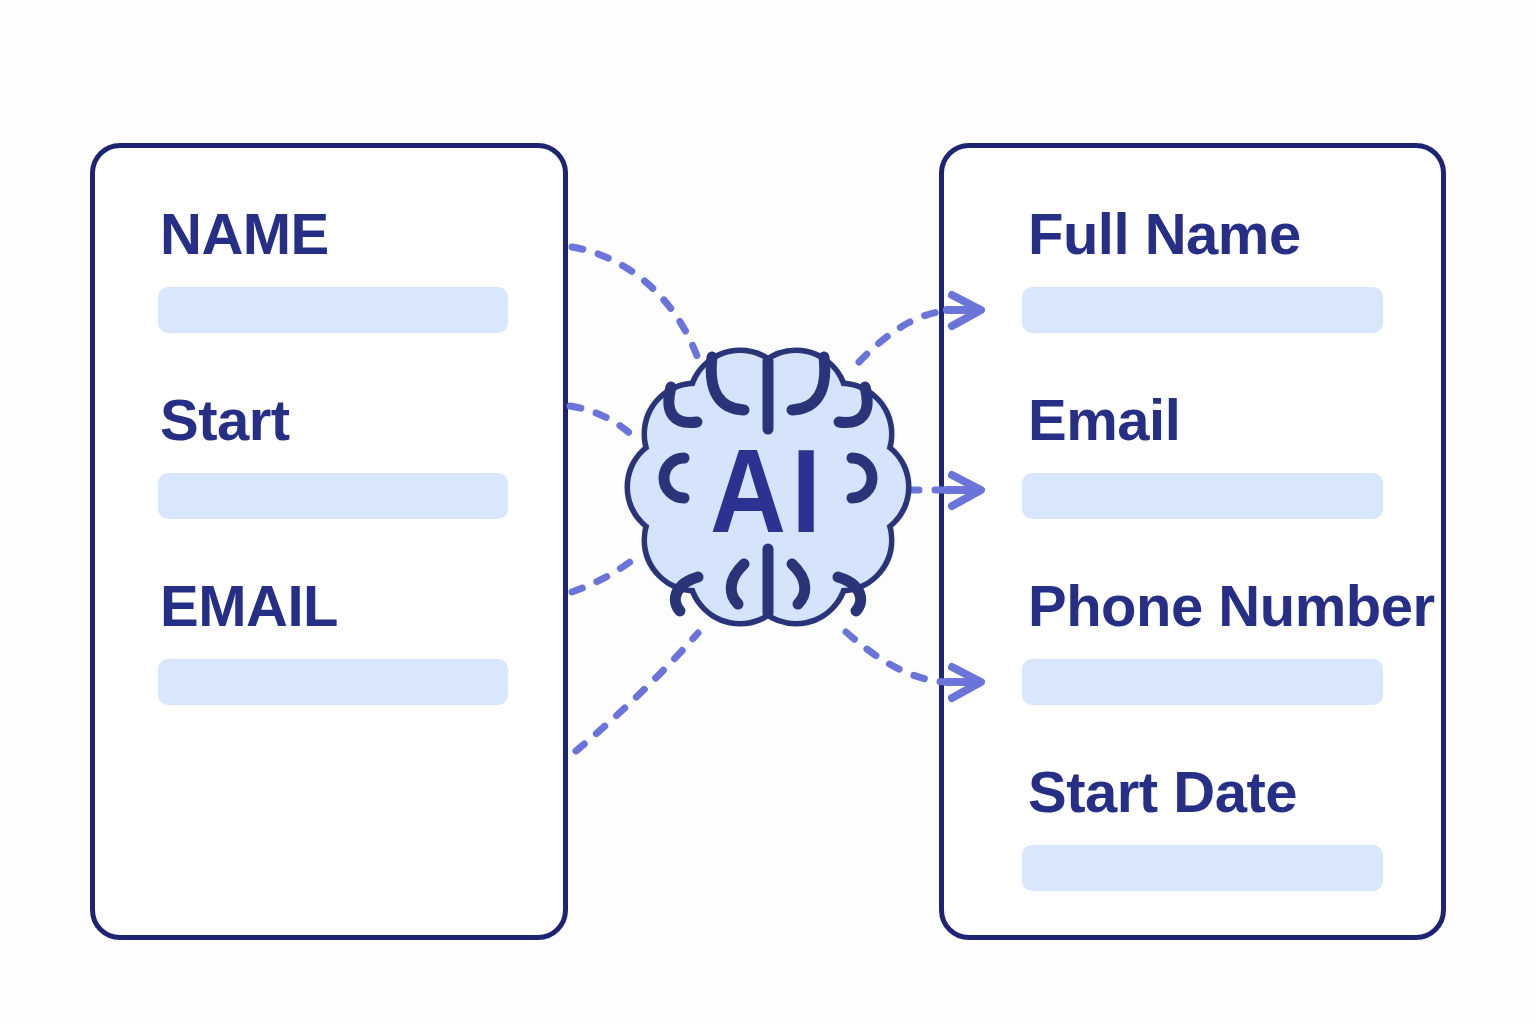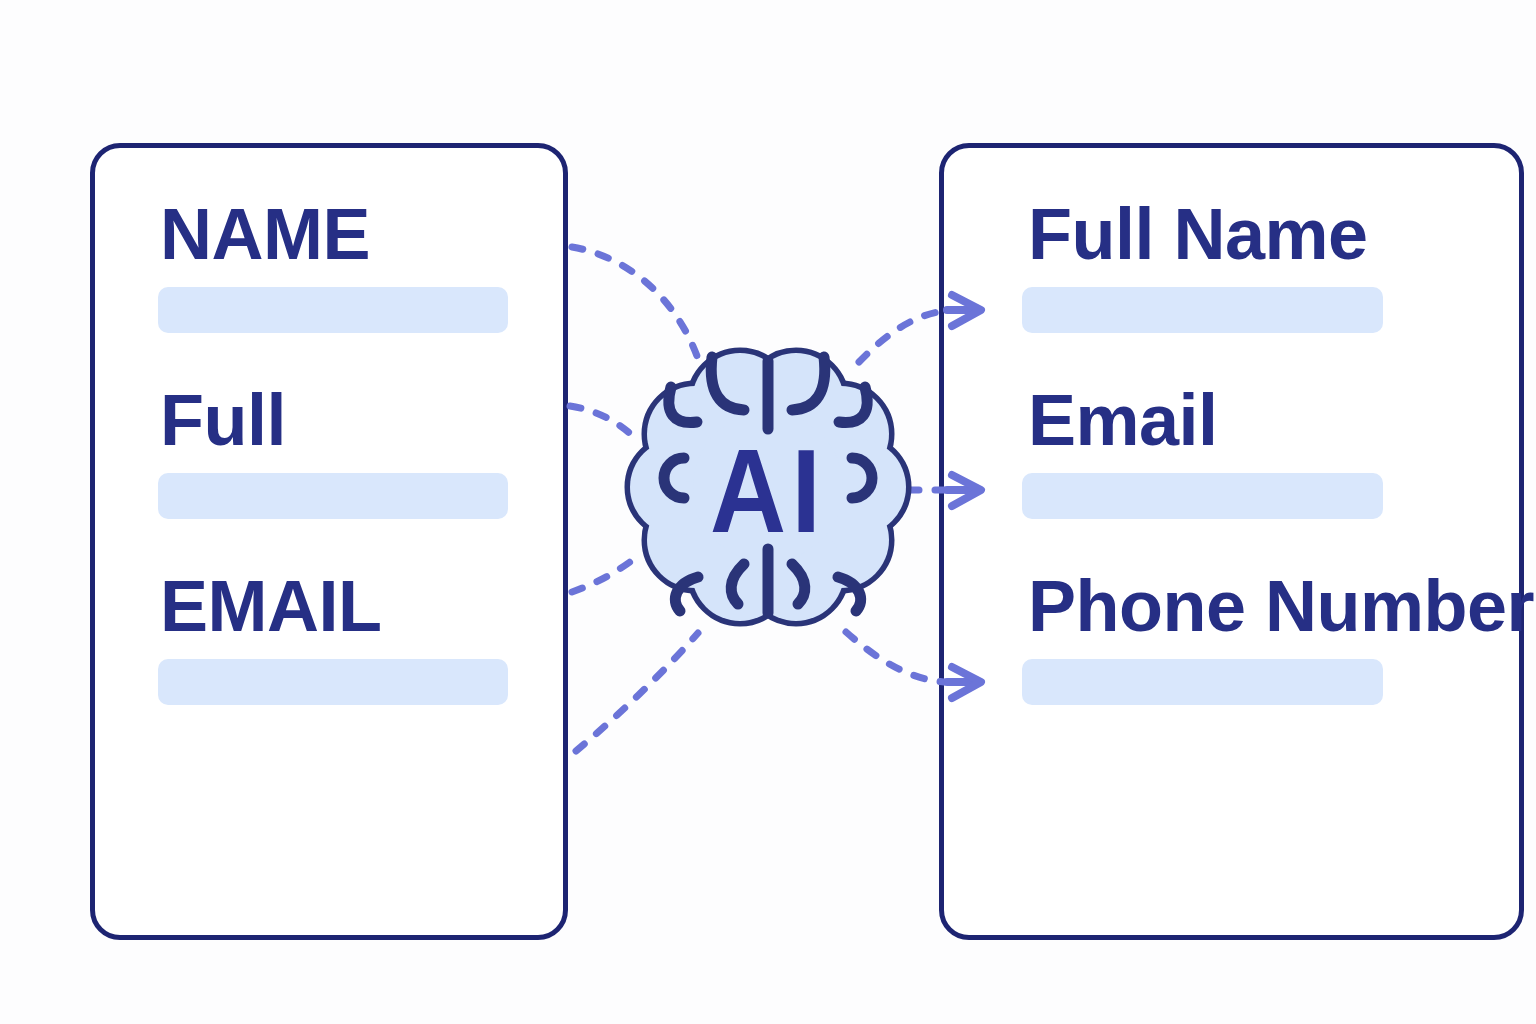--- a/index.html
+++ b/index.html
@@ -15,32 +15,32 @@
 
   .panel{
     position:absolute;top:143px;height:797px;
     background:#ffffff;
     border:5px solid #1d2472;
     border-radius:30px;
     box-sizing:border-box;
     z-index:1;
   }
   .panel.left{left:90px;width:478px;}
-  .panel.right{left:939px;width:585px;}
+  .panel.right{left:939px;width:507px;}
 
   .row{position:absolute;}
   .panel.left  .row{left:63px;width:350px;}
   .panel.right .row{left:78px;width:361px;}
   .row.r0{top:59px;}
   .row.r1{top:245px;}
   .row.r2{top:431px;}
   .row.r3{top:617px;}
 
   .field-label{
-    font-size:72px;line-height:54px;font-weight:bold;
+    font-size:58px;line-height:54px;font-weight:bold;
     color:#262f85;letter-spacing:-0.5px;
     white-space:nowrap;
   }
   .panel.left  .field-label{margin-left:2px;}
   .panel.right .field-label{margin-left:6px;}
 
   .field-bar{
     position:absolute;top:80px;left:0;right:0;height:46px;
     background:#d9e7fc;border-radius:10px;
   }
@@ -49,40 +49,44 @@
 <body>
 
 <div class="stage">
 
   <div class="panel left">
     <div class="row r0">
       <div class="field-label">NAME</div>
       <div class="field-bar"></div>
     </div>
     <div class="row r1">
-      <div class="field-label">Full</div>
+      <div class="field-label">Start</div>
       <div class="field-bar"></div>
     </div>
     <div class="row r2">
       <div class="field-label">EMAIL</div>
       <div class="field-bar"></div>
     </div>
   </div>
 
   <div class="panel right">
     <div class="row r0">
       <div class="field-label">Full Name</div>
       <div class="field-bar"></div>
     </div>
     <div class="row r1">
       <div class="field-label">Email</div>
       <div class="field-bar"></div>
     </div>
     <div class="row r2">
       <div class="field-label">Phone Number</div>
+      <div class="field-bar"></div>
+    </div>
+    <div class="row r3">
+      <div class="field-label">Start Date</div>
       <div class="field-bar"></div>
     </div>
   </div>
 
   <svg class="wires" width="1536" height="1024" viewBox="0 0 1536 1024">
 
     <g fill="none" stroke="#6b74d8" stroke-width="7" stroke-linecap="round" stroke-dasharray="11 16">
       <path d="M 572 247 C 630 257 676 300 697 356"></path>
       <path d="M 570 406 Q 608 412 635 438"></path>
       <path d="M 572 592 Q 606 580 634 559"></path>

